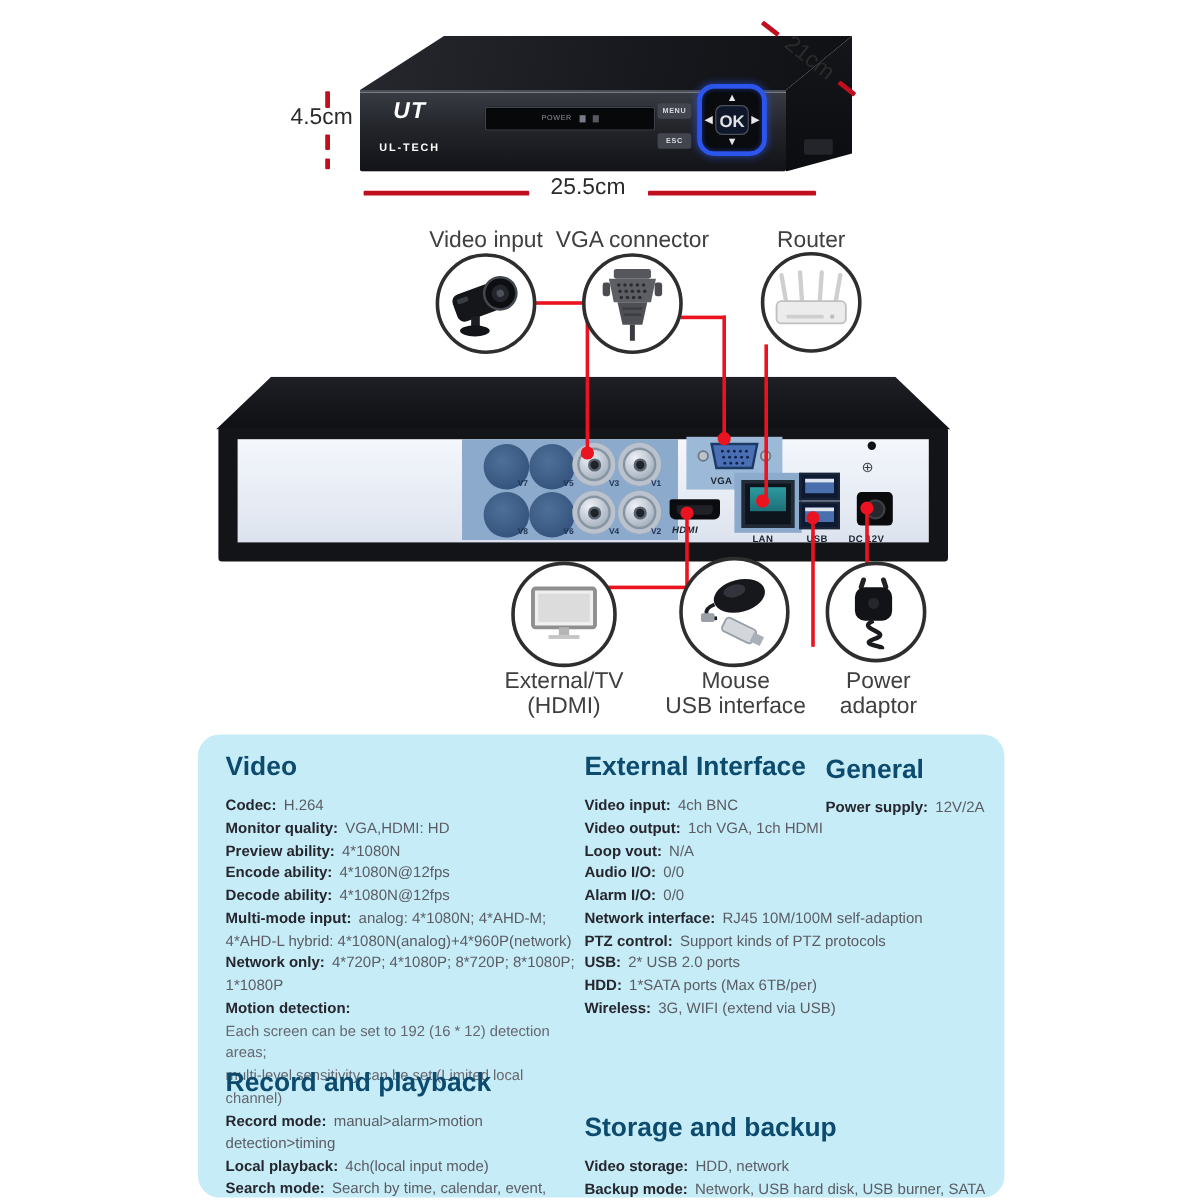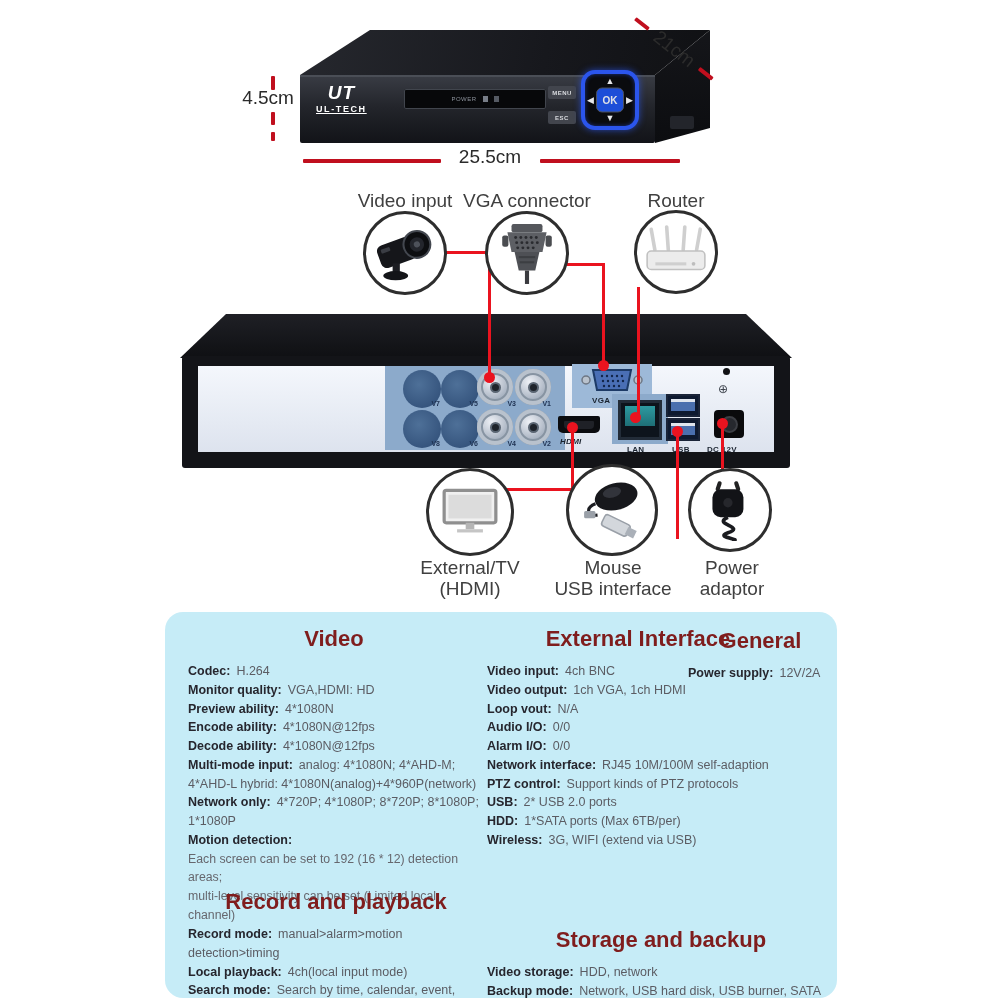--- a/index.html
+++ b/index.html
@@ -13,39 +13,39 @@
           clip-path:polygon(2px 47px,72px 2px,412px 2px,357px 47px);
           background:linear-gradient(100deg,#26282e 0%,#17181d 60%,#101114 100%);}
   .fu-right{position:absolute;left:0;top:0;width:412px;height:125px;
           clip-path:polygon(357px 47px,412px 2px,412px 100px,357px 115px);
           background:linear-gradient(180deg,#15161a,#0b0c0f);}
   .fu-front{position:absolute;left:2px;top:47px;width:355px;height:66px;
           background:linear-gradient(180deg,#383b43 0%,#23252b 45%,#121318 100%);
           border-top:2px solid #4a4e56;border-radius:0 0 2px 2px;}
   .fu-logo{position:absolute;left:18px;top:56px;color:#fff;text-align:center;}
   .fu-logo .ut{font-size:19px;font-weight:800;font-style:italic;letter-spacing:1px;display:block;line-height:18px;}
-  .fu-logo .ultech{font-size:9px;font-weight:700;letter-spacing:1.6px;display:block;margin-top:2px;text-decoration:underline;}
+  .fu-logo .ultech{font-size:9px;font-weight:700;letter-spacing:1.6px;display:block;margin-top:16px;}
   .fu-display{position:absolute;left:106px;top:61px;width:142px;height:20px;background:#07080a;
           border-radius:2px;box-shadow:inset 0 0 0 1px #41454d;display:flex;align-items:center;justify-content:center;gap:6px;}
   .fu-power-label{font-size:6px;color:#8d939c;letter-spacing:.5px;}
   .led{width:5px;height:6px;background:#777d87;display:inline-block;}
   .led.dim{background:#555a63;}
   .fu-btn{position:absolute;width:28px;height:13px;background:#42454d;border-radius:2px;color:#d9dbdf;
           font-size:6px;font-weight:700;display:flex;align-items:center;justify-content:center;letter-spacing:.5px;}
   #fu-menu{left:250px;top:58px;} #fu-esc{left:250px;top:83px;}
   .fu-dpad{position:absolute;left:283px;top:42px;width:58px;height:60px;background:#0a0b0e;
           border:4px solid #2b55ec;border-radius:14px;box-shadow:0 0 7px rgba(45,90,255,.65), inset 0 0 4px rgba(45,90,255,.5);
           box-sizing:border-box;}
   .fu-dpad .tri{position:absolute;color:#e6e7ea;font-size:9px;line-height:9px;}
   .tri.up{left:50%;top:3px;transform:translateX(-50%);}
   .tri.down{left:50%;bottom:3px;transform:translateX(-50%);}
   .tri.left{left:2px;top:50%;transform:translateY(-50%);}
   .tri.right{right:2px;top:50%;transform:translateY(-50%);}
   .fu-ok{position:absolute;left:50%;top:50%;transform:translate(-50%,-50%);width:26px;height:23px;
-          background:#1d4ed8;border:1px solid #4c515b;border-radius:6px;color:#e0e2e6;font-size:10px;font-weight:700;
+          background:#0f172a;border:1px solid #4c515b;border-radius:6px;color:#e0e2e6;font-size:14px;font-weight:700;
           display:flex;align-items:center;justify-content:center;}
   .fu-slot{position:absolute;left:372px;top:88px;width:24px;height:13px;background:#23252b;border-radius:2px;}
 
   
   .dim-text{color:#2b2b2b;font-size:19px;font-weight:400;}
   #dim-depth{left:642px;top:10px;display:flex;align-items:center;gap:9px;transform:rotate(38deg);transform-origin:left top;}
   .dim-dash{width:17px;height:4px;background:#c00f1e;border-radius:1px;}
   .vdash{position:absolute;width:4px;background:#c00f1e;border-radius:1px;left:271px;}
   #vd1{top:76px;height:14px;} #vd2{top:112px;height:13px;} #vd3{top:132px;height:9px;}
   #dim-height{left:230px;top:87px;width:76px;text-align:center;}
@@ -109,21 +109,21 @@
   .red-dot{position:absolute;width:11px;height:11px;border-radius:50%;background:#ea131f;z-index:6;}
 
   
   #spec-panel{position:absolute;left:165px;top:612px;width:672px;height:386px;background:#c6ecf7;border-radius:18px;}
   .spec-group{position:absolute;}
   #sg-video{left:23px;top:14px;width:292px;}
   #sg-external{left:322px;top:14px;width:302px;}
   #sg-general{left:523px;top:16px;width:145px;}
   #sg-record{left:23px;top:277px;width:296px;}
   #sg-storage{left:322px;top:277px;width:348px;margin-top:38px;}
-  .spec-title{font-size:22px;font-weight:700;color:#7f1d1d;margin:0 0 10px 0;text-align:center;}
+  .spec-title{font-size:22px;font-weight:700;color:#0c4a6e;margin:0 0 10px 0;}
   .spec-row{font-size:12.5px;line-height:1.5;color:#5b5c63;}
   .spec-row .sl{font-weight:700;color:#26262e;margin-right:6px;}
   .spec-note{font-size:12.3px;line-height:1.52;color:#66676e;}
 </style>
 </head>
 <body>
 
 <div class="stage">
 
   <div id="front-unit">

